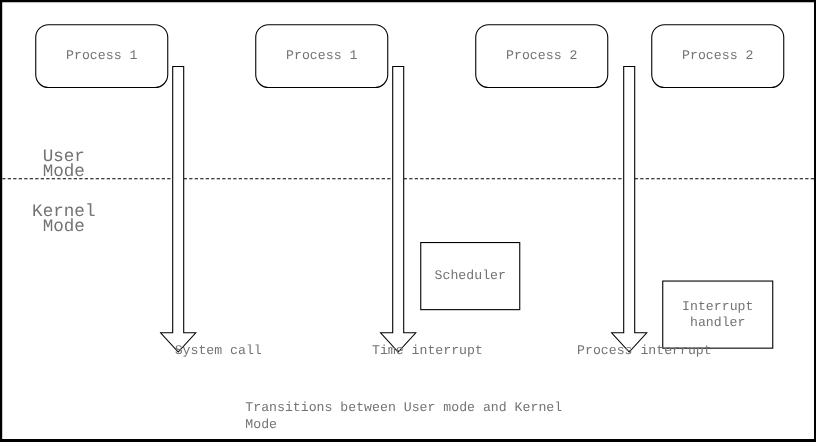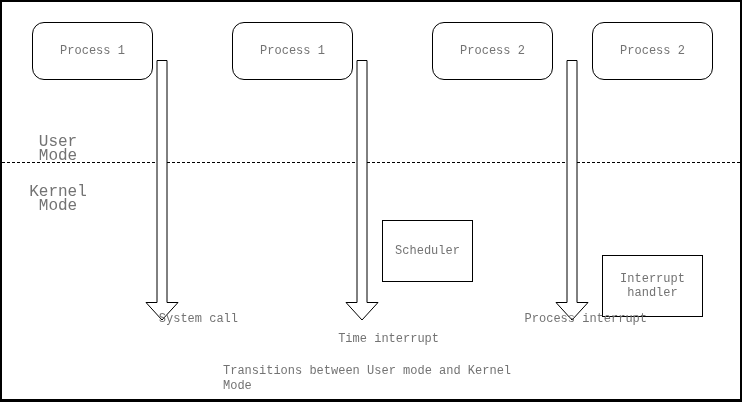--- a/index.html
+++ b/index.html
@@ -119,18 +119,18 @@
     <path d="M 12 0.5 L 22 0.5 L 22 242.5 L 33 242.5 L 17 260 L 1 242.5 L 12 242.5 Z" fill="#ffffff" stroke="#000000" stroke-width="1" stroke-linejoin="miter"></path>
   </svg>
   <svg class="arrow" style="left:343px;" viewBox="0 0 34 261">
     <path d="M 12 0.5 L 22 0.5 L 22 242.5 L 33 242.5 L 17 260 L 1 242.5 L 12 242.5 Z" fill="#ffffff" stroke="#000000" stroke-width="1" stroke-linejoin="miter"></path>
   </svg>
   <svg class="arrow" style="left:553px;" viewBox="0 0 34 261">
     <path d="M 12 0.5 L 22 0.5 L 22 242.5 L 33 242.5 L 17 260 L 1 242.5 L 12 242.5 Z" fill="#ffffff" stroke="#000000" stroke-width="1" stroke-linejoin="miter"></path>
   </svg>
 
   <div class="arrow-label" style="left:96px;">System call</div>
-  <div class="arrow-label" style="left:297px;margin-top:20px;">Time interrupt</div>
+  <div class="arrow-label" style="left:297px;">Time interrupt</div>
   <div class="arrow-label" style="left:505px;">Process interrupt</div>
 
   <div class="caption">Transitions between User mode and Kernel Mode</div>
 
 </div>
 
 </body></html>

